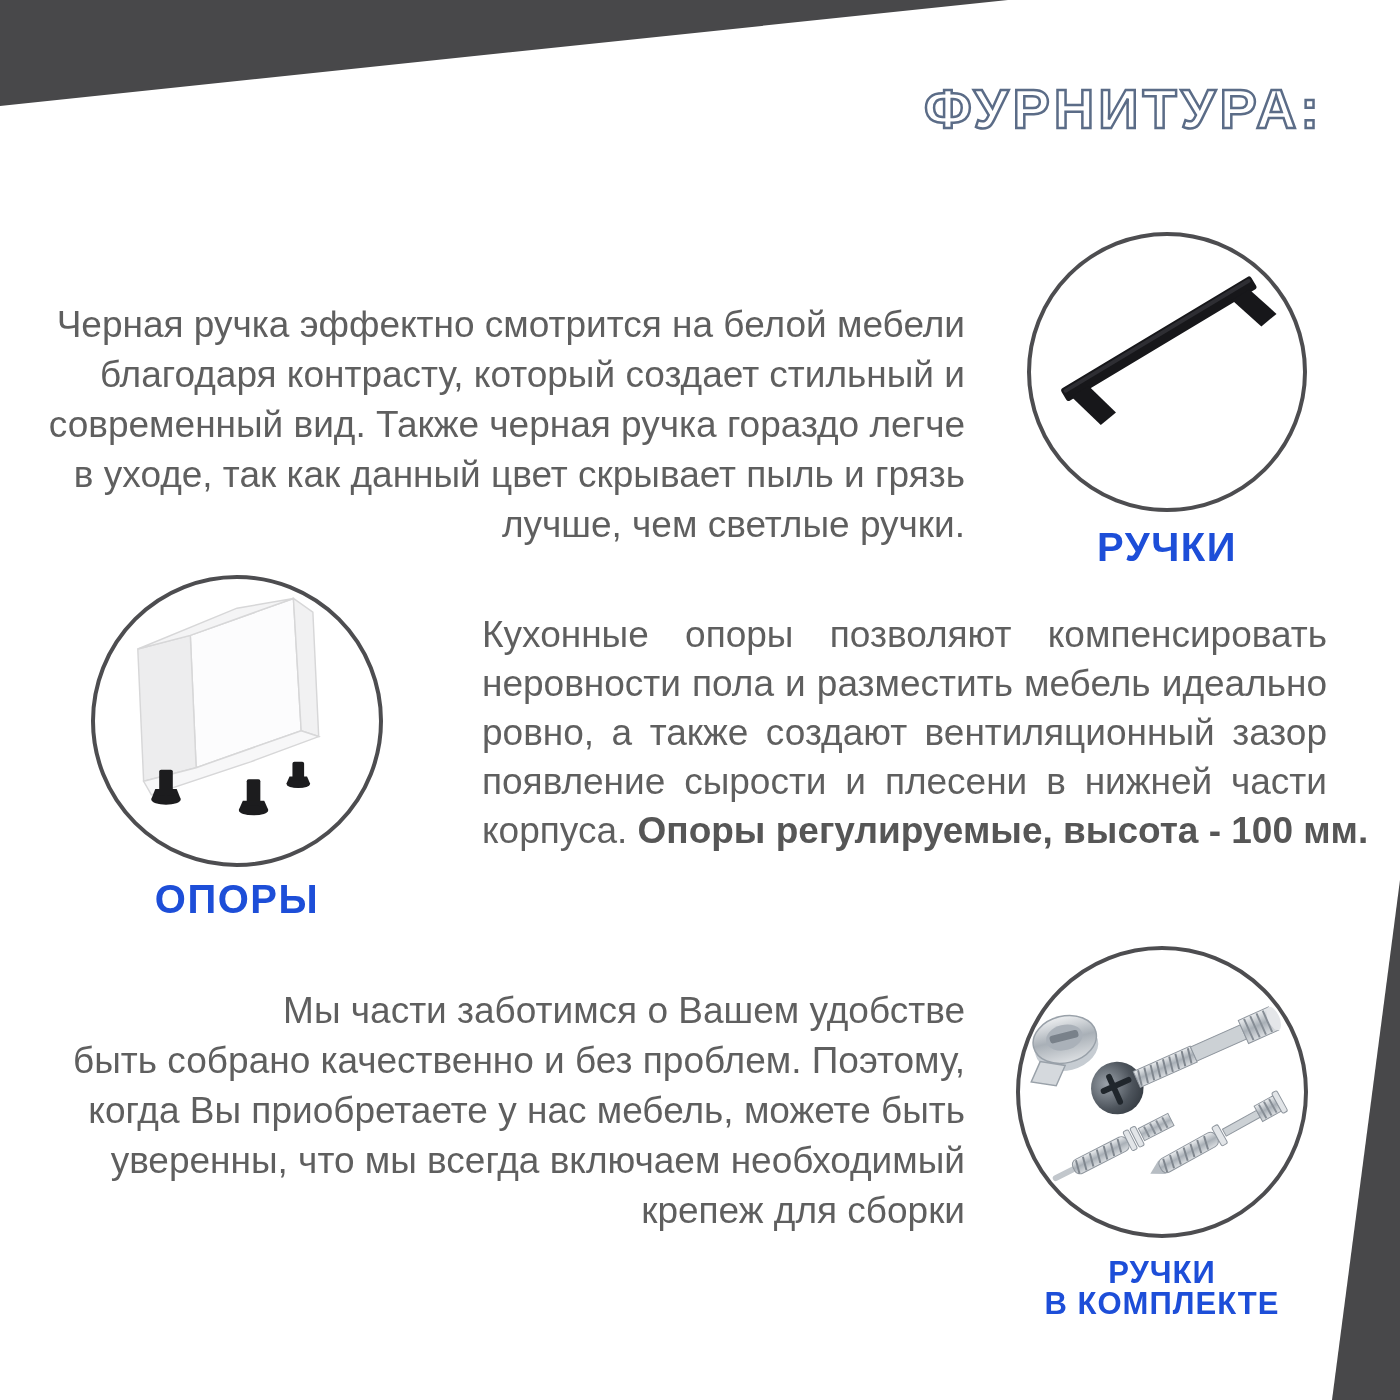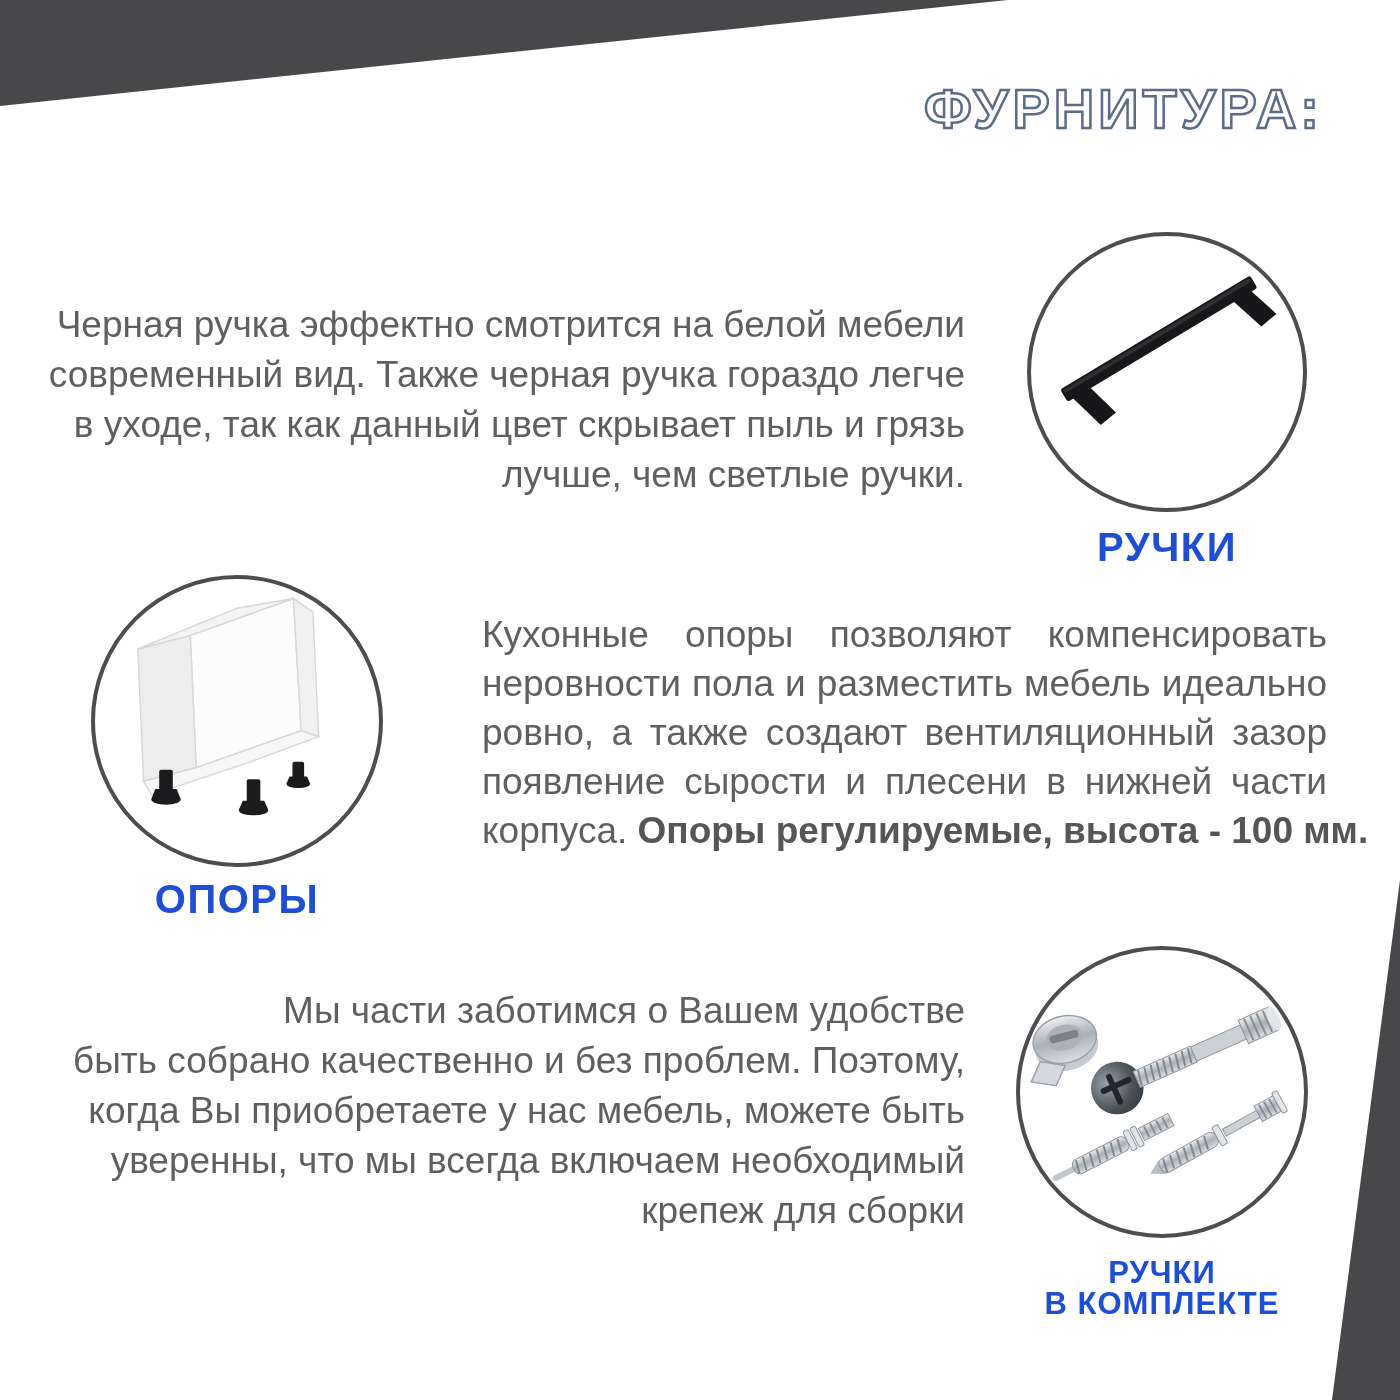--- a/index.html
+++ b/index.html
@@ -52,20 +52,21 @@
 </head>
 <body>
 
 <div class="wedge" id="wedge-tl"></div>
 <div class="wedge" id="wedge-br"></div>
 
 <div class="page-title">ФУРНИТУРА:</div>
 
 <div class="tblock" id="text-handles">
   <div class="line-r">Черная ручка эффектно смотрится на белой мебели</div>
+  <div class="line-r">благодаря контрасту, который создает стильный и</div>
   <div class="line-r">современный вид. Также черная ручка гораздо легче</div>
   <div class="line-r">в уходе, так как данный цвет скрывает пыль и грязь</div>
   <div class="line-r">лучше, чем светлые ручки.</div>
 </div>
 
 <div class="vignette" id="circle-handles">
   <svg viewBox="0 0 280 280">
     <g transform="translate(30,158) rotate(-31)">
       <rect x="0" y="0" width="228" height="15" rx="3" fill="#17171a"></rect>
       <path d="M6,12 L27,12 L37,50 L17,53 Z" fill="#17171a"></path>

